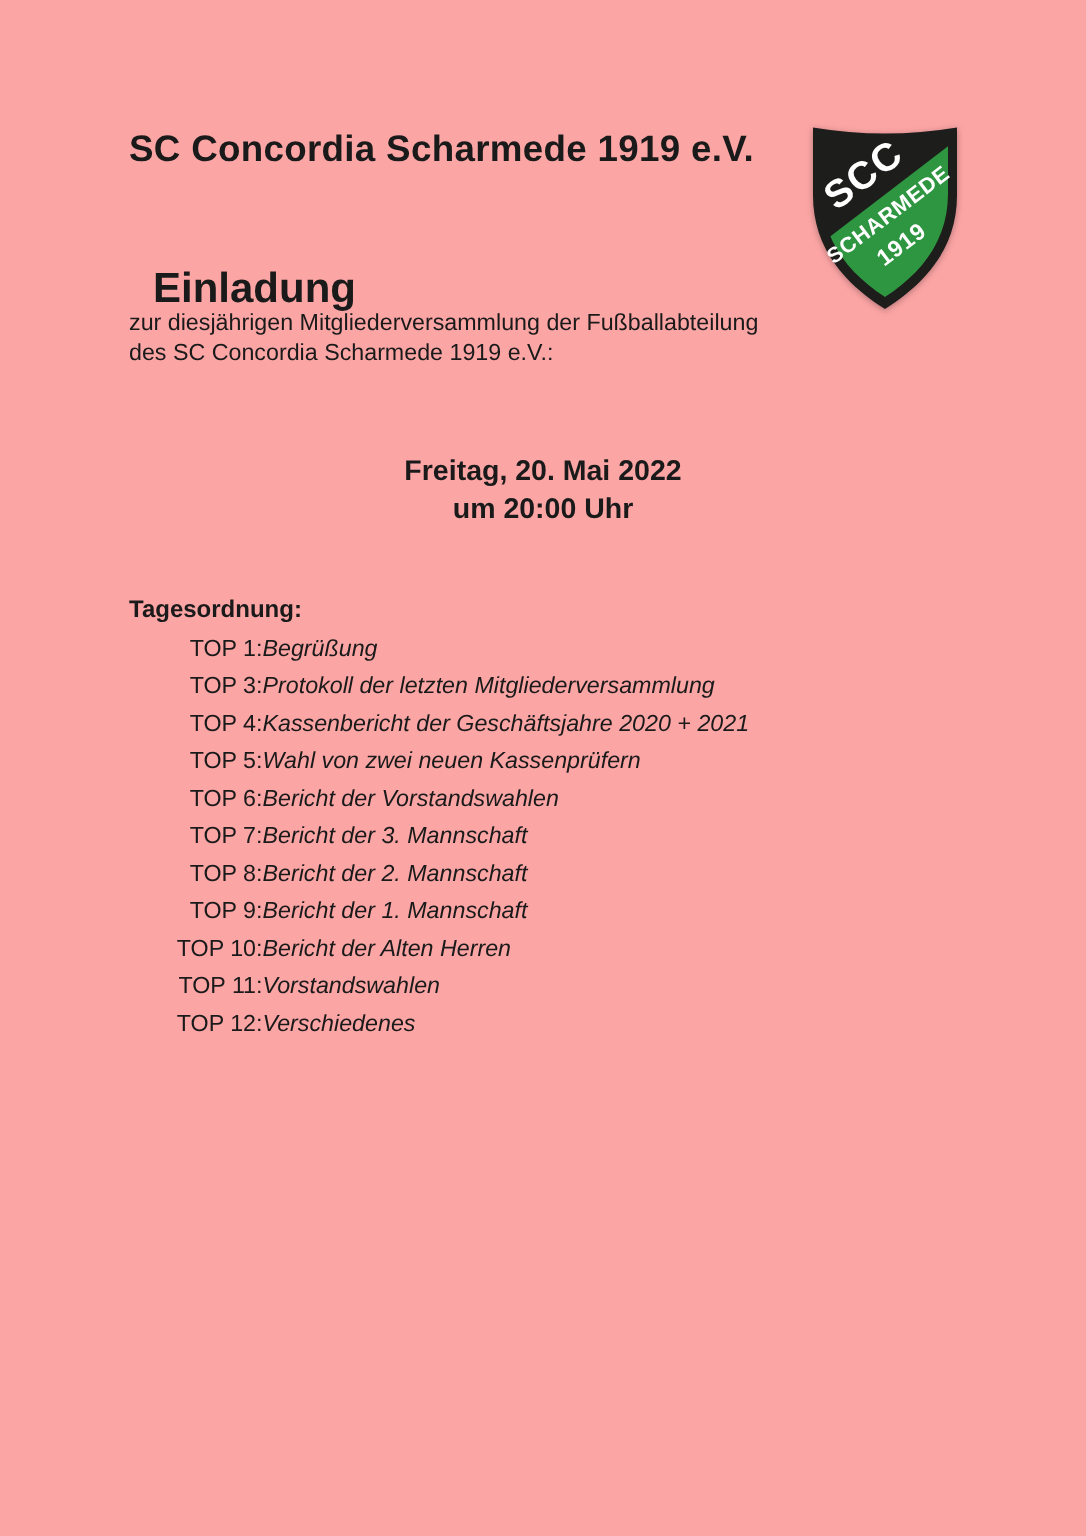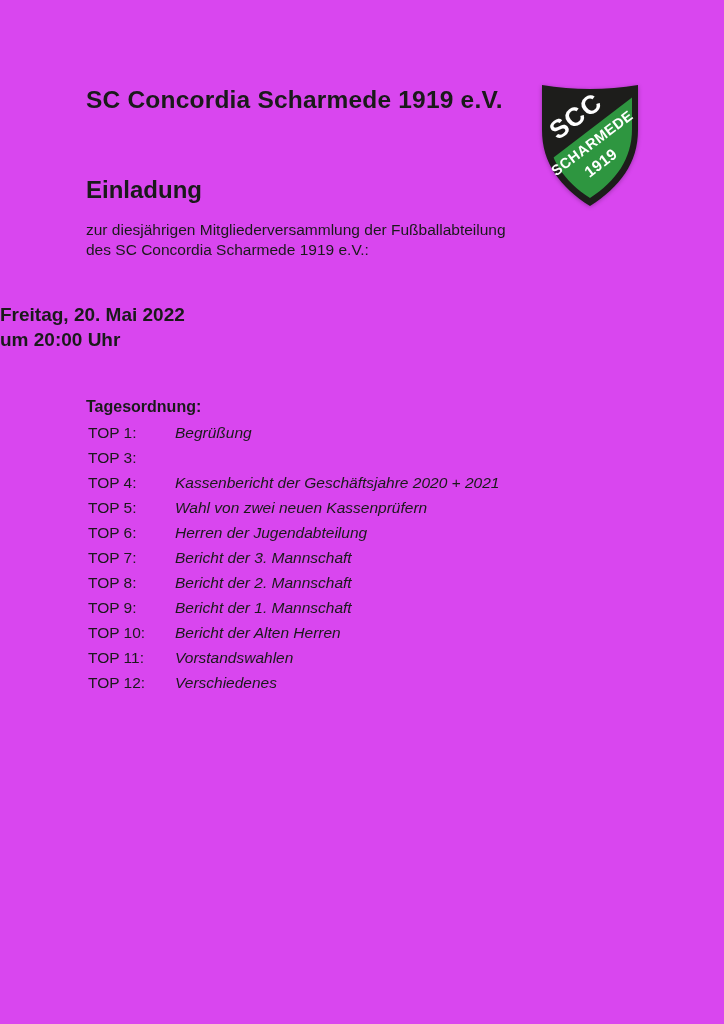--- a/index.html
+++ b/index.html
@@ -8,21 +8,21 @@
     width: 724px;
     height: 1024px;
     position: relative;
     font-family: "Liberation Sans", sans-serif;
     color: #1a1a1a;
     overflow: hidden;
   }
   .page {
     position: absolute;
     inset: 0;
-    background: #d946ef;
+    background: #fca5a5;
   }
   .doc-title {
     position: absolute;
     left: 86px;
     top: 88px;
     font-size: 24.5px;
     font-weight: bold;
     line-height: 1;
     white-space: nowrap;
     letter-spacing: 0.2px;
@@ -30,38 +30,39 @@
   .club-logo {
     position: absolute;
     left: 530px;
     top: 76px;
     width: 120px;
     height: 133px;
     filter: drop-shadow(0px 1px 2px rgba(0,0,0,0.30));
   }
   .einladung-heading {
     position: absolute;
-    left: 86px;
+    left: 102px;
     top: 178px;
-    font-size: 24px;
+    font-size: 28px;
     font-weight: bold;
     line-height: 1;
   }
   .intro-paragraph {
     position: absolute;
     left: 86px;
-    top: 220px;
+    top: 206px;
     font-size: 15.5px;
     line-height: 20px;
   }
   .date-block {
     position: absolute;
     left: 0;
     top: 302px;
     width: 724px;
+    text-align: center;
     font-size: 19px;
     font-weight: bold;
     line-height: 25px;
   }
   .agenda-heading {
     position: absolute;
     left: 86px;
     top: 399px;
     font-size: 16px;
     font-weight: bold;
@@ -75,20 +76,21 @@
   }
   .agenda-row {
     display: flex;
     font-size: 15.5px;
     line-height: 25px;
     height: 25px;
   }
   .agenda-label {
     width: 87px;
     flex: 0 0 87px;
+    text-align: right;
   }
   .agenda-text {
     flex: 1;
     white-space: nowrap;
     font-style: italic;
   }
 </style>
 </head>
 <body>
 
@@ -128,32 +130,33 @@
 
   <div class="agenda-heading">Tagesordnung:</div>
 
   <div class="agenda-list">
     <div class="agenda-row">
       <span class="agenda-label">TOP 1:</span>
       <span class="agenda-text">Begrüßung</span>
     </div>
     <div class="agenda-row">
       <span class="agenda-label">TOP 3:</span>
+      <span class="agenda-text">Protokoll der letzten Mitgliederversammlung</span>
     </div>
     <div class="agenda-row">
       <span class="agenda-label">TOP 4:</span>
       <span class="agenda-text">Kassenbericht der Geschäftsjahre 2020 + 2021</span>
     </div>
     <div class="agenda-row">
       <span class="agenda-label">TOP 5:</span>
       <span class="agenda-text">Wahl von zwei neuen Kassenprüfern</span>
     </div>
     <div class="agenda-row">
       <span class="agenda-label">TOP 6:</span>
-      <span class="agenda-text">Herren der Jugendabteilung</span>
+      <span class="agenda-text">Bericht der Vorstandswahlen</span>
     </div>
     <div class="agenda-row">
       <span class="agenda-label">TOP 7:</span>
       <span class="agenda-text">Bericht der 3. Mannschaft</span>
     </div>
     <div class="agenda-row">
       <span class="agenda-label">TOP 8:</span>
       <span class="agenda-text">Bericht der 2. Mannschaft</span>
     </div>
     <div class="agenda-row">

